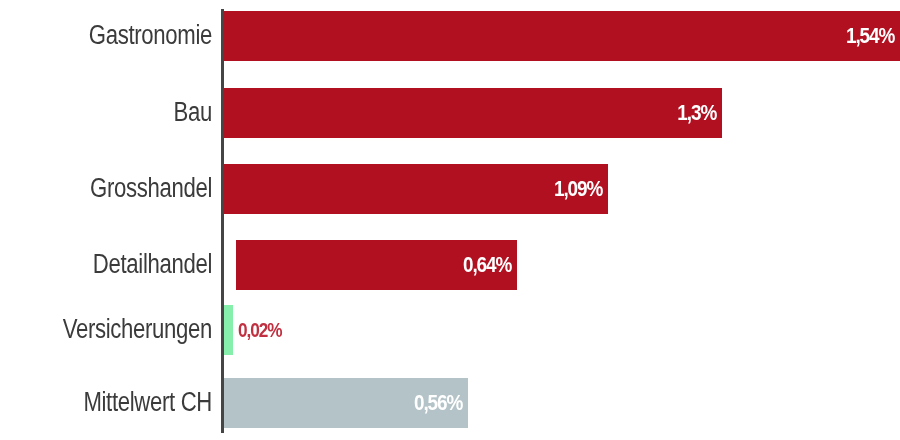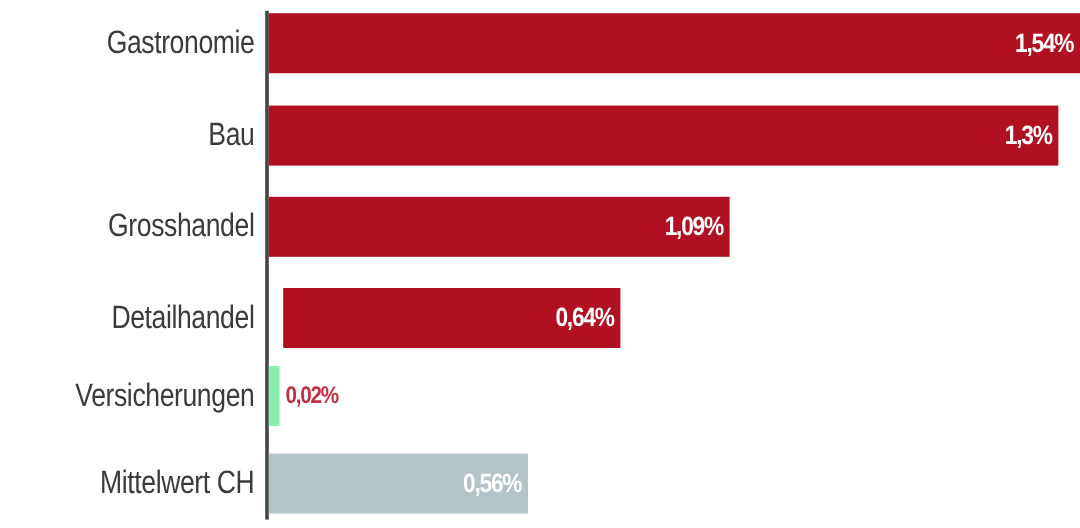--- a/index.html
+++ b/index.html
@@ -114,39 +114,39 @@
 
   <div class="axis-line"></div>
 
   <div class="plot">
       <div class="bar-row" style="top: 11px; width: 744px;">
         <div class="bar red" style="width: 676px; background: rgb(176, 16, 32);">
           <div class="bar-value inside" style="color: rgb(255, 255, 255);">1,54%</div>
         </div>
       </div>
       <div class="bar-row" style="top: 88px; width: 676px;">
-        <div class="bar red" style="width: 658px; background: rgb(176, 16, 32);">
+        <div class="bar red" style="width: 498px; background: rgb(176, 16, 32);">
           <div class="bar-value inside" style="color: rgb(255, 255, 255);">1,3%</div>
         </div>
       </div>
       <div class="bar-row" style="top: 164px; width: 676px;">
         <div class="bar red" style="width: 384px; background: rgb(176, 16, 32);">
           <div class="bar-value inside" style="color: rgb(255, 255, 255);">1,09%</div>
         </div>
       </div>
       <div class="bar-row" style="top: 240px; width: 676px; margin-left: 12px;">
         <div class="bar red" style="width: 280.935px; background: rgb(176, 16, 32);">
           <div class="bar-value inside" style="color: rgb(255, 255, 255);">0,64%</div>
         </div>
       </div>
       <div class="bar-row" style="top: 305px; width: 676px;">
         <div class="bar red" style="width: 8.77922px; background: #86efac;">
           <div class="bar-value outside" style="color: rgb(192, 48, 64);">0,02%</div>
         </div>
       </div>
       <div class="bar-row" style="top: 378px; width: 676px;">
-        <div class="bar grey" style="width: 216px; background: rgb(179, 195, 200);">
+        <div class="bar grey" style="width: 244px; background: rgb(179, 195, 200);">
           <div class="bar-value inside" style="color: rgb(255, 255, 255);">0,56%</div>
         </div>
       </div>
     </div>
 
 </div>
 
 </body></html>

